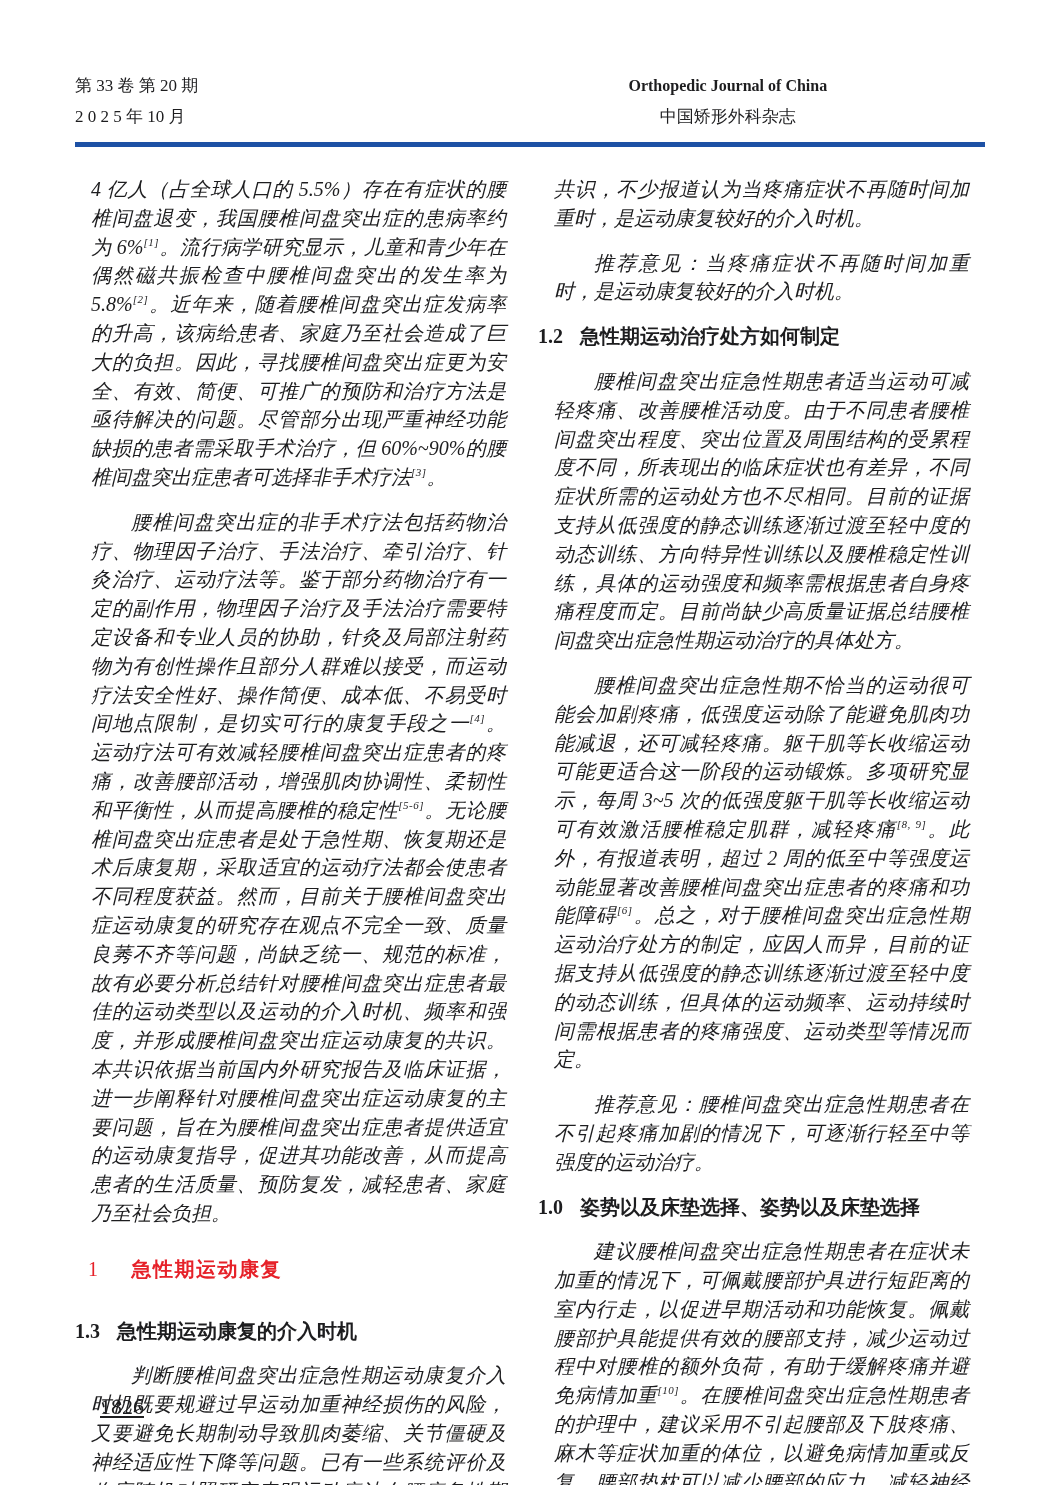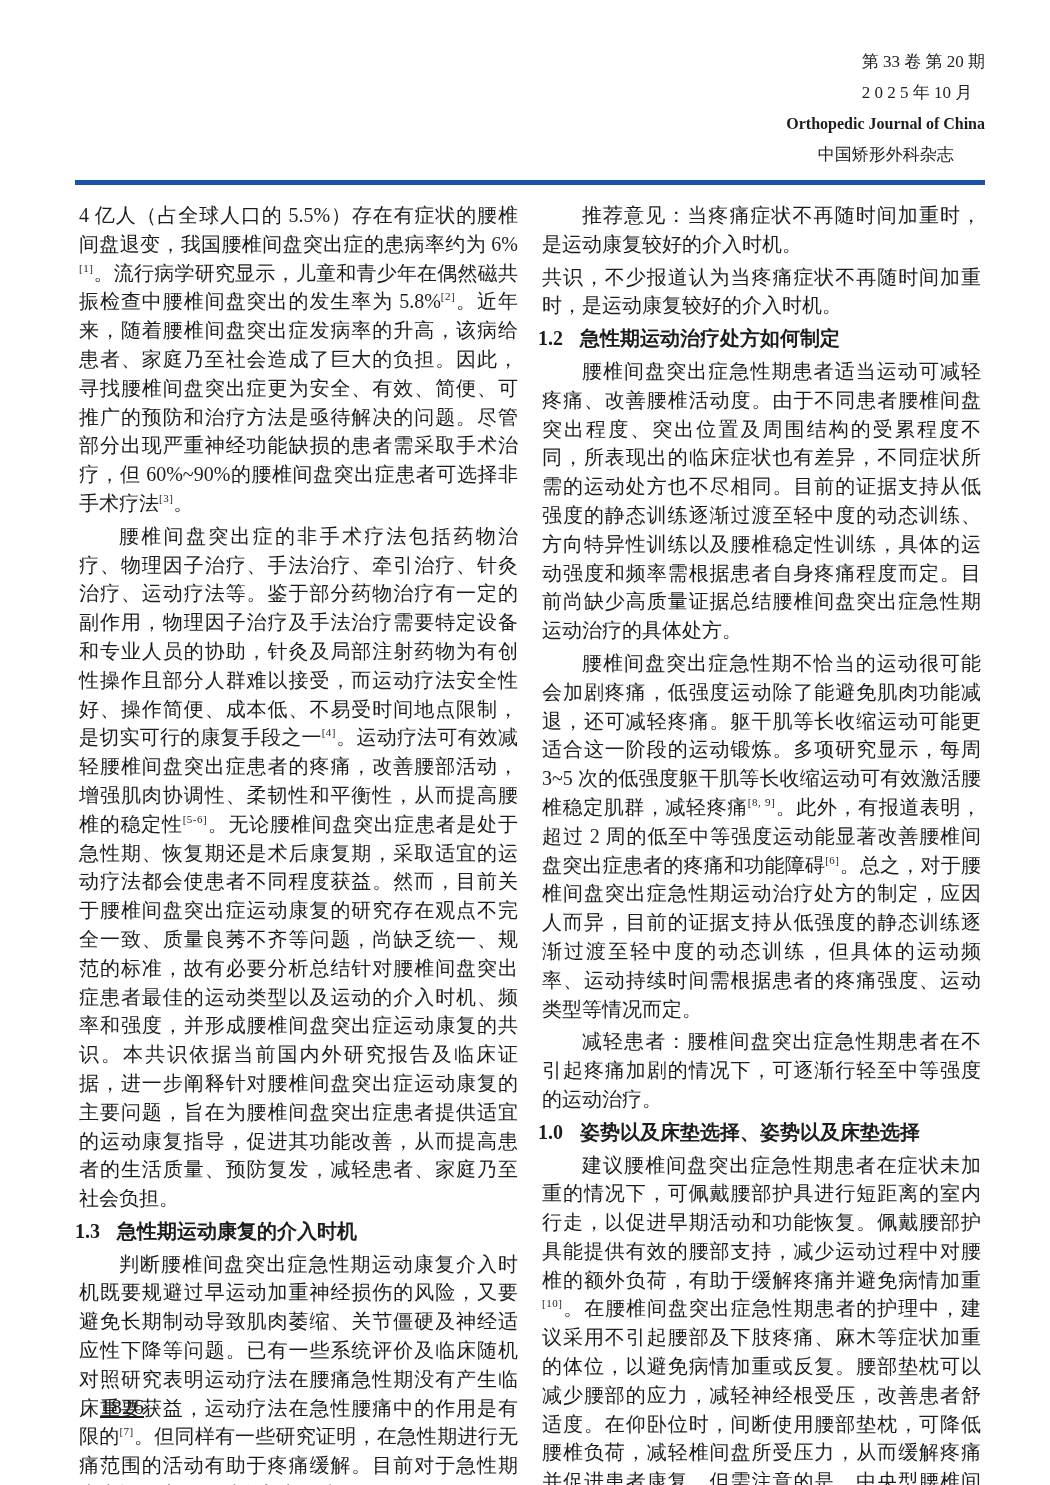--- a/index.html
+++ b/index.html
@@ -12,48 +12,48 @@
     position: relative;
     overflow: hidden;
   }
   :root {
     --red: #e62129;
     --rule: #1d51a5;
   }
   
   .page-header {
     display: flex;
-    align-items: flex-end;
-    padding: 46px 65px 8px 75px;
-    flex-direction: column;
+    align-items: center;
+    padding: 70px 65px 8px 75px;
   }
   .h-left   { flex: 1; text-align: left; }
   .h-center { flex: 1.3; text-align: center; }
   .h-right  { flex: 1; text-align: right; }
   .h-line { font-size: 17px; line-height: 31px; white-space: nowrap; }
   .h-en-bold { font-weight: bold; font-size: 16px; }
   .h-en { font-size: 15px; }
   .rule {
     height: 5px;
     margin: 2px 65px 0 75px;
     background: var(--rule);
   }
   
   .body-columns {
     display: flex;
     gap: 16px;
     padding: 12px 65px 0 75px;
   }
   .col { width: 447px; }
   p.para {
-    margin: 4px;
+    margin: 16px;
     font-size: 20px;
     line-height: 28.8px;
     text-align: justify;
     text-justify: inter-ideograph;
+    font-style: italic;
   }
   p.indent { text-indent: 2em; }
   sup.cite {
     font-size: 11px;
     line-height: 0;
     letter-spacing: 0.5px;
   }
   h3.section {
     margin: 0;
     font-size: 20px;
@@ -96,28 +96,29 @@
     <div class="h-line h-en-bold">Orthopedic Journal of China</div>
     <div class="h-line">中国矫形外科杂志</div>
   </div>
 </div>
 <div class="rule"></div>
 
 <div class="body-columns">
   <div class="col">
       <p class="para">4 亿人（占全球人口的 5.5%）存在有症状的腰椎间盘退变，我国腰椎间盘突出症的患病率约为 6%<sup class="cite">[1]</sup>。流行病学研究显示，儿童和青少年在偶然磁共振检查中腰椎间盘突出的发生率为 5.8%<sup class="cite">[2]</sup>。近年来，随着腰椎间盘突出症发病率的升高，该病给患者、家庭乃至社会造成了巨大的负担。因此，寻找腰椎间盘突出症更为安全、有效、简便、可推广的预防和治疗方法是亟待解决的问题。尽管部分出现严重神经功能缺损的患者需采取手术治疗，但 60%~90%的腰椎间盘突出症患者可选择非手术疗法<sup class="cite">[3]</sup>。</p>
       <p class="para indent">腰椎间盘突出症的非手术疗法包括药物治疗、物理因子治疗、手法治疗、牵引治疗、针灸治疗、运动疗法等。鉴于部分药物治疗有一定的副作用，物理因子治疗及手法治疗需要特定设备和专业人员的协助，针灸及局部注射药物为有创性操作且部分人群难以接受，而运动疗法安全性好、操作简便、成本低、不易受时间地点限制，是切实可行的康复手段之一<sup class="cite">[4]</sup>。运动疗法可有效减轻腰椎间盘突出症患者的疼痛，改善腰部活动，增强肌肉协调性、柔韧性和平衡性，从而提高腰椎的稳定性<sup class="cite">[5-6]</sup>。无论腰椎间盘突出症患者是处于急性期、恢复期还是术后康复期，采取适宜的运动疗法都会使患者不同程度获益。然而，目前关于腰椎间盘突出症运动康复的研究存在观点不完全一致、质量良莠不齐等问题，尚缺乏统一、规范的标准，故有必要分析总结针对腰椎间盘突出症患者最佳的运动类型以及运动的介入时机、频率和强度，并形成腰椎间盘突出症运动康复的共识。本共识依据当前国内外研究报告及临床证据，进一步阐释针对腰椎间盘突出症运动康复的主要问题，旨在为腰椎间盘突出症患者提供适宜的运动康复指导，促进其功能改善，从而提高患者的生活质量、预防复发，减轻患者、家庭乃至社会负担。</p>
+      <h2 class="chapter"><span class="ch-num">1</span><span class="ch-title">急性期运动康复</span></h2>
       <h3 class="section"><span class="sec-num">1.3</span><span>急性期运动康复的介入时机</span></h3>
       <p class="para indent">判断腰椎间盘突出症急性期运动康复介入时机既要规避过早运动加重神经损伤的风险，又要避免长期制动导致肌肉萎缩、关节僵硬及神经适应性下降等问题。已有一些系统评价及临床随机对照研究表明运动疗法在腰痛急性期没有产生临床重要获益，运动疗法在急性腰痛中的作用是有限的<sup class="cite">[7]</sup>。但同样有一些研究证明，在急性期进行无痛范围的活动有助于疼痛缓解。目前对于急性期患者运动康复何时介入尚无统一</p>
     </div>
   <div class="col">
+      <p class="para">共识，不少报道认为当疼痛症状不再随时间加重时，是运动康复较好的介入时机。</p>
       <p class="para indent">推荐意见：当疼痛症状不再随时间加重时，是运动康复较好的介入时机。</p>
-      <p class="para">共识，不少报道认为当疼痛症状不再随时间加重时，是运动康复较好的介入时机。</p>
       <h3 class="section"><span class="sec-num">1.2</span><span>急性期运动治疗处方如何制定</span></h3>
       <p class="para indent">腰椎间盘突出症急性期患者适当运动可减轻疼痛、改善腰椎活动度。由于不同患者腰椎间盘突出程度、突出位置及周围结构的受累程度不同，所表现出的临床症状也有差异，不同症状所需的运动处方也不尽相同。目前的证据支持从低强度的静态训练逐渐过渡至轻中度的动态训练、方向特异性训练以及腰椎稳定性训练，具体的运动强度和频率需根据患者自身疼痛程度而定。目前尚缺少高质量证据总结腰椎间盘突出症急性期运动治疗的具体处方。</p>
       <p class="para indent">腰椎间盘突出症急性期不恰当的运动很可能会加剧疼痛，低强度运动除了能避免肌肉功能减退，还可减轻疼痛。躯干肌等长收缩运动可能更适合这一阶段的运动锻炼。多项研究显示，每周 3~5 次的低强度躯干肌等长收缩运动可有效激活腰椎稳定肌群，减轻疼痛<sup class="cite">[8, 9]</sup>。此外，有报道表明，超过 2 周的低至中等强度运动能显著改善腰椎间盘突出症患者的疼痛和功能障碍<sup class="cite">[6]</sup>。总之，对于腰椎间盘突出症急性期运动治疗处方的制定，应因人而异，目前的证据支持从低强度的静态训练逐渐过渡至轻中度的动态训练，但具体的运动频率、运动持续时间需根据患者的疼痛强度、运动类型等情况而定。</p>
-      <p class="para indent">减轻患者：腰椎间盘突出症急性期患者在不引起疼痛加剧的情况下，可逐渐行轻至中等强度的运动治疗。</p>
+      <p class="para indent">推荐意见：腰椎间盘突出症急性期患者在不引起疼痛加剧的情况下，可逐渐行轻至中等强度的运动治疗。</p>
       <h3 class="section"><span class="sec-num">1.0</span><span>姿势以及床垫选择、姿势以及床垫选择</span></h3>
       <p class="para indent">建议腰椎间盘突出症急性期患者在症状未加重的情况下，可佩戴腰部护具进行短距离的室内行走，以促进早期活动和功能恢复。佩戴腰部护具能提供有效的腰部支持，减少运动过程中对腰椎的额外负荷，有助于缓解疼痛并避免病情加重<sup class="cite">[10]</sup>。在腰椎间盘突出症急性期患者的护理中，建议采用不引起腰部及下肢疼痛、麻木等症状加重的体位，以避免病情加重或反复。腰部垫枕可以减少腰部的应力，减轻神经根受压，改善患者舒适度。在仰卧位时，间断使用腰部垫枕，可降低腰椎负荷，减轻椎间盘所受压力，从而缓解疼痛并促进患者康复。但需注意的是，中央型腰椎间盘突出症患者腰部过度后伸可能刺激硬脊膜，而侧方突出者腰部错误支撑可能加剧神经根刺激，因此腰垫的高度、支撑力度需根据患者的体型、突出方向及</p>
     </div>
 </div>
 
 <div class="page-number">1826</div>
 
 </body></html>

